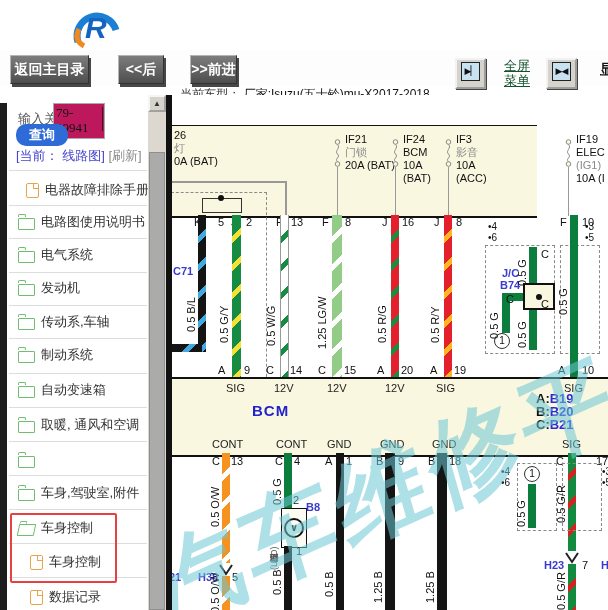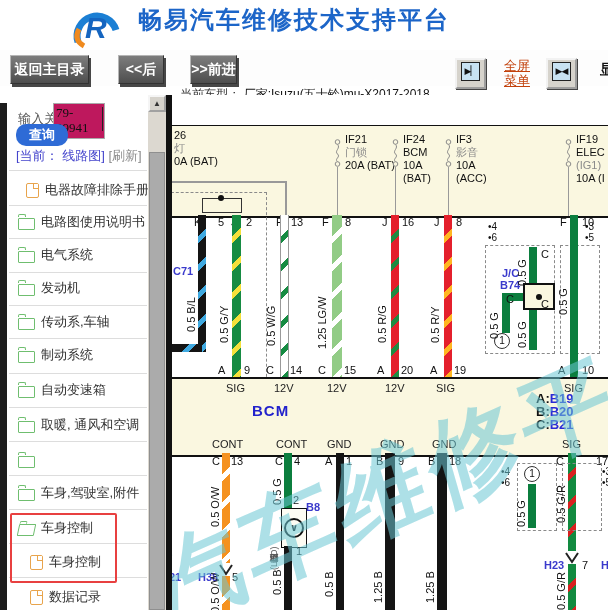--- a/index.html
+++ b/index.html
@@ -12,21 +12,21 @@
   .h-sub{position:absolute;left:140px;top:33px;font-size:8.5px;font-weight:bold;color:#1565C0;letter-spacing:.4px;}
   
   .toolbar{position:absolute;left:0;top:50px;width:608px;height:36px;background:#fdfdfd;}
   .tbtn{position:absolute;top:5px;height:27px;line-height:27px;text-align:center;color:#fff;font-weight:bold;
         font-size:14px;background:linear-gradient(#7d7d7d,#4e4e4e);border:1px solid #333;
         border-top-color:#b5b5b5;border-left-color:#b5b5b5;box-shadow:2px 3px 0 rgba(10,10,10,.75);cursor:pointer;}
   .wbtn{position:absolute;top:8px;width:27px;height:27px;background:#D6D3CC;border:2px outset #f2f2f2;
         box-shadow:1px 1px 0 #444;cursor:pointer;}
   .wbtn .pane{width:17px;height:17px;margin:2px auto 0;background:#C8E2F2;border:1px solid #222;
         font-size:9px;line-height:17px;text-align:center;color:#111;font-weight:bold;letter-spacing:-1px;}
-  .fsmenu{position:absolute;left:504px;top:8px;font-size:13px;color:#c2410c;line-height:15px;text-align:center;
+  .fsmenu{position:absolute;left:504px;top:8px;font-size:13px;color:#14532d;line-height:15px;text-align:center;
         text-decoration:underline;cursor:pointer;}
   .tb-partial{position:absolute;left:600px;top:11px;font-size:14px;font-weight:bold;color:#111;}
   
   .vehline{position:absolute;left:2px;top:86px;width:606px;height:15px;font-size:12px;color:#333;text-align:center;}
   .vehline b{font-weight:normal;color:#111;}
   
   .leftstrip{position:absolute;left:0;top:103px;width:7px;height:507px;background:#1d1d1d;}
   .splitter{position:absolute;left:166px;top:95px;width:6px;height:515px;background:#111;}
   
   .sidebar{position:absolute;left:7px;top:95px;width:141px;height:515px;background:#fff;overflow:hidden;}
@@ -49,21 +49,21 @@
            border:1.5px solid #6FBE6F;border-bottom:none;border-radius:2px 2px 0 0;background:#fff;}
   .ic-folder.open{transform:skewX(-12deg);}
   .redbox{position:absolute;left:3px;top:418px;width:103px;height:66px;border:2px solid #E84040;border-radius:2px;}
   
   .vscroll{position:absolute;left:148px;top:95px;width:18px;height:515px;background:#DCD8D0;}
   .v-up{position:absolute;left:0;top:0;width:18px;height:17px;background:#D6D3CC;border:2px outset #f5f5f5;
         font-size:8px;text-align:center;line-height:13px;color:#333;cursor:pointer;box-sizing:border-box;}
   .v-thumb{position:absolute;left:1px;top:57px;width:16px;height:458px;background:#ABABAB;border:1px solid #8f8f8f;cursor:pointer;box-sizing:border-box;}
   
   .main{position:absolute;left:172px;top:95px;width:436px;height:515px;background:#fff;overflow:hidden;}
-  .fusebox{position:absolute;left:0;top:30px;width:436px;height:90px;background:#FAF7E0;
+  .fusebox{position:absolute;left:0;top:30px;width:365px;height:90px;background:#FAF7E0;
            border-top:1.5px solid #111;border-bottom:2.5px solid #111;box-sizing:content-box;}
   .bcmbox{position:absolute;left:0;top:282px;width:436px;height:76px;background:#FAF7E0;
            border-top:2px solid #111;border-bottom:2px solid #111;}
   .flabel{position:absolute;font-size:11px;color:#111;line-height:13px;white-space:nowrap;}
   .flabel .cn{color:#8a8a8a;}
   .fglyph{position:absolute;}
   .fline{position:absolute;width:1.5px;background:#999;}
   .pin{position:absolute;font-size:11px;color:#111;white-space:nowrap;}
   .func{position:absolute;font-size:11px;color:#222;white-space:nowrap;}
   .rlabel{position:absolute;writing-mode:vertical-rl;transform:rotate(180deg);font-size:11px;color:#111;white-space:nowrap;}
@@ -108,21 +108,20 @@
 <div id="app">
 
   <div class="header">
     <div class="logo">
       <svg width="56" height="48" viewBox="0 0 56 48">
         <path d="M10 41 A19 19 0 1 1 48 29" stroke="#1B7FD4" stroke-width="7" fill="none"></path>
         <path d="M16 45 Q5 39 11 28" stroke="#F08A1E" stroke-width="5" fill="none"></path>
         <text x="17" y="37" font-size="30" font-style="italic" font-weight="bold" fill="#1565C0">R</text>
       </svg>
     </div>
-    <div class="h-title">畅易汽车维修技术支持平台</div>
   </div>
 
   <div class="toolbar">
     <div class="tbtn" style="left:10px;width:77px;">返回主目录</div>
     <div class="tbtn" style="left:118px;width:44px;">&lt;&lt;后退.</div>
     <div class="tbtn" style="left:190px;width:45px;">&gt;&gt;前进</div>
     <div class="wbtn" style="left:455px;">
       <div class="pane">▶▏</div>
     </div>
     <div class="fsmenu">

